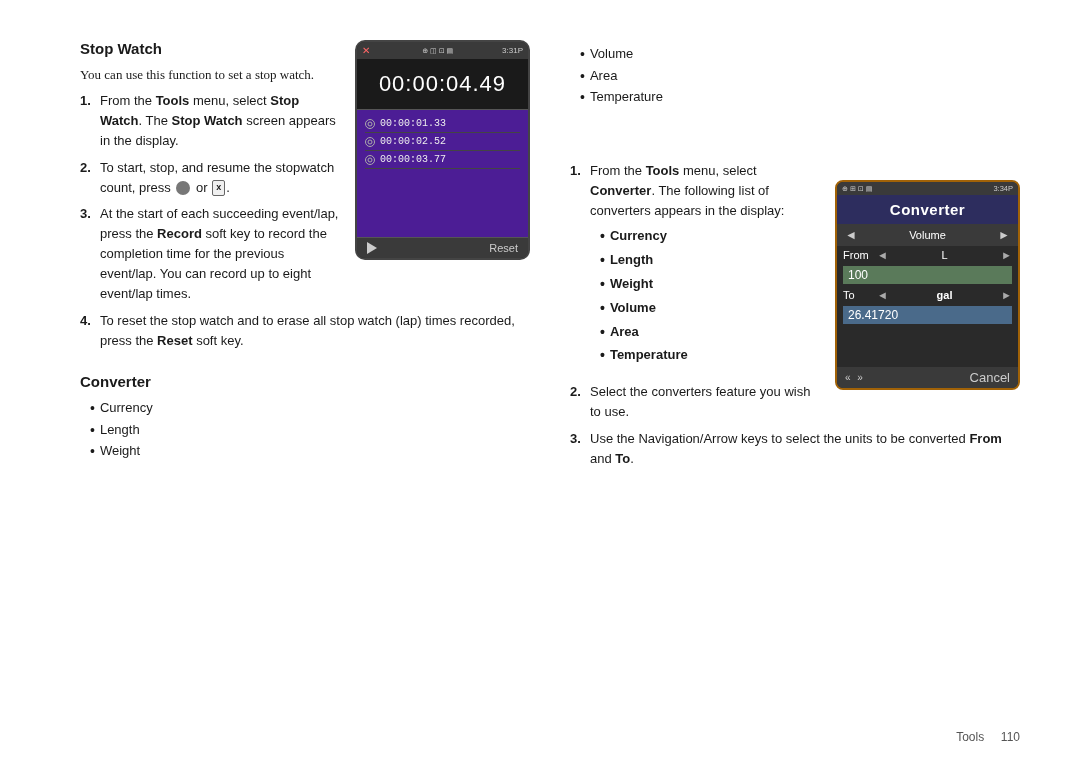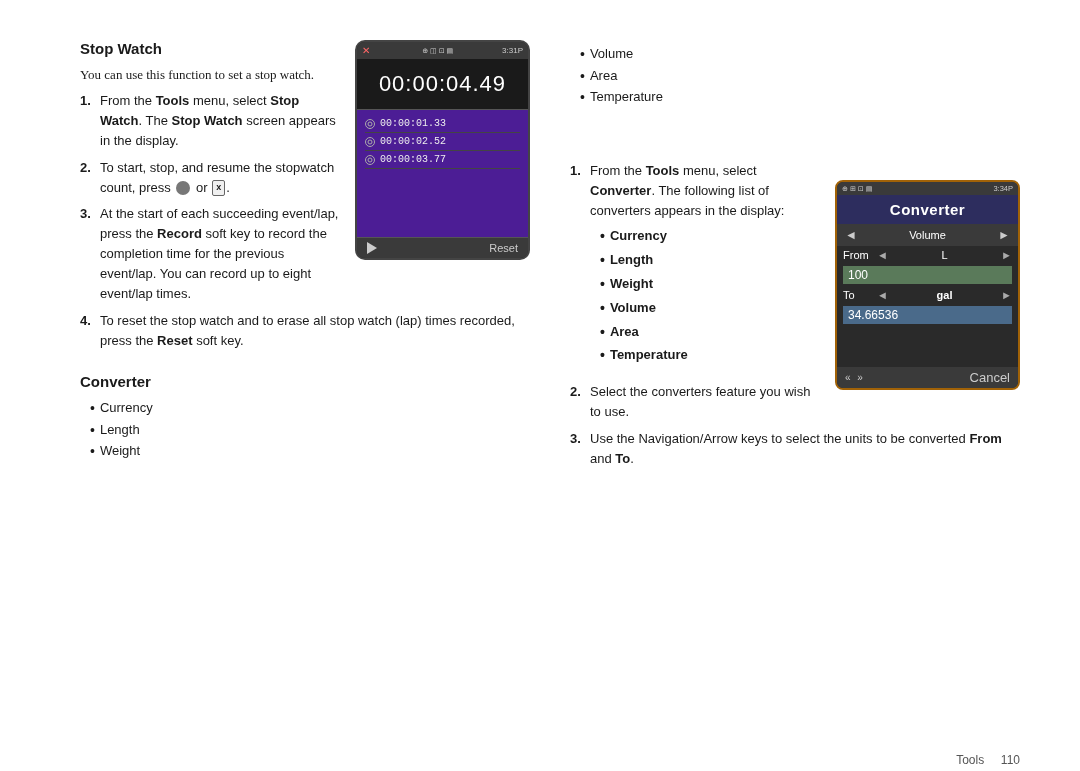--- a/index.html
+++ b/index.html
@@ -288,21 +288,21 @@
     
     .clearfix::after {
       content: '';
       display: table;
       clear: both;
     }
 
     
     .page-footer {
       position: absolute;
-      bottom: 4px;
+      bottom: 27px;
       right: 60px;
       font-size: 12px;
       color: #555;
     }
 
     .section-gap { margin-bottom: 14px; }
 
     .inline-circle-btn {
       display: inline-block;
       width: 14px;
@@ -479,21 +479,21 @@
         </div>
         <div class="conv-input-field">100</div>
         <div class="conv-row">
           <span class="conv-row-label">To</span>
           <div class="conv-row-value">
             <span>◄</span>
             <span style="color:#fff; font-size:11px;font-weight:bold;">gal</span>
             <span>►</span>
           </div>
         </div>
-        <div class="conv-result-field">34.66536</div>
+        <div class="conv-result-field">26.41720</div>
         <div class="conv-bottom-bar">
           <span class="conv-dots">« »</span>
           <span class="conv-cancel">Cancel</span>
         </div>
       </div>
 
       <ol class="numbered-list">
         <li>
           <span class="num">1.</span>
           <span class="content">

